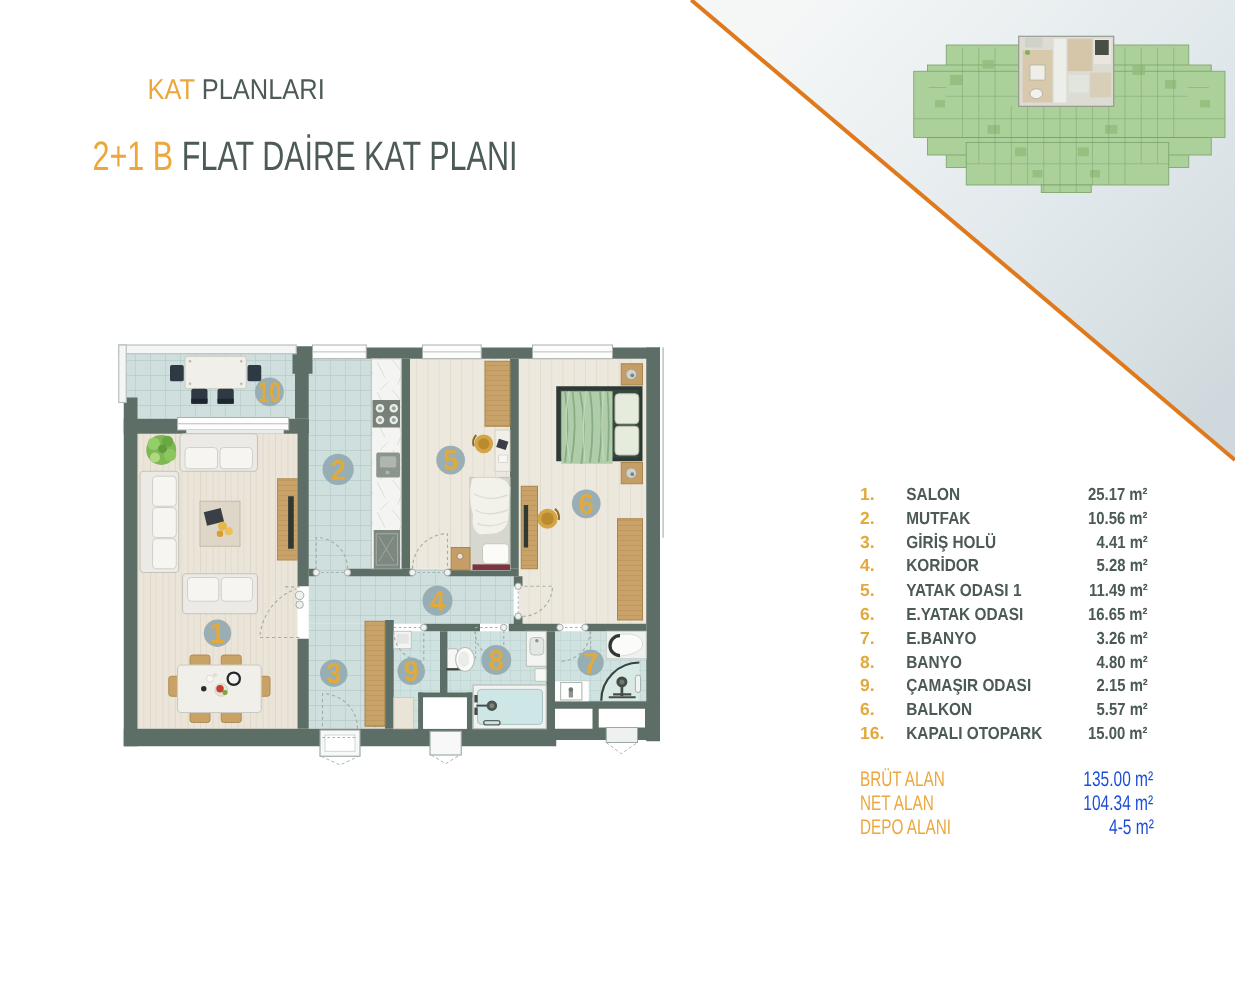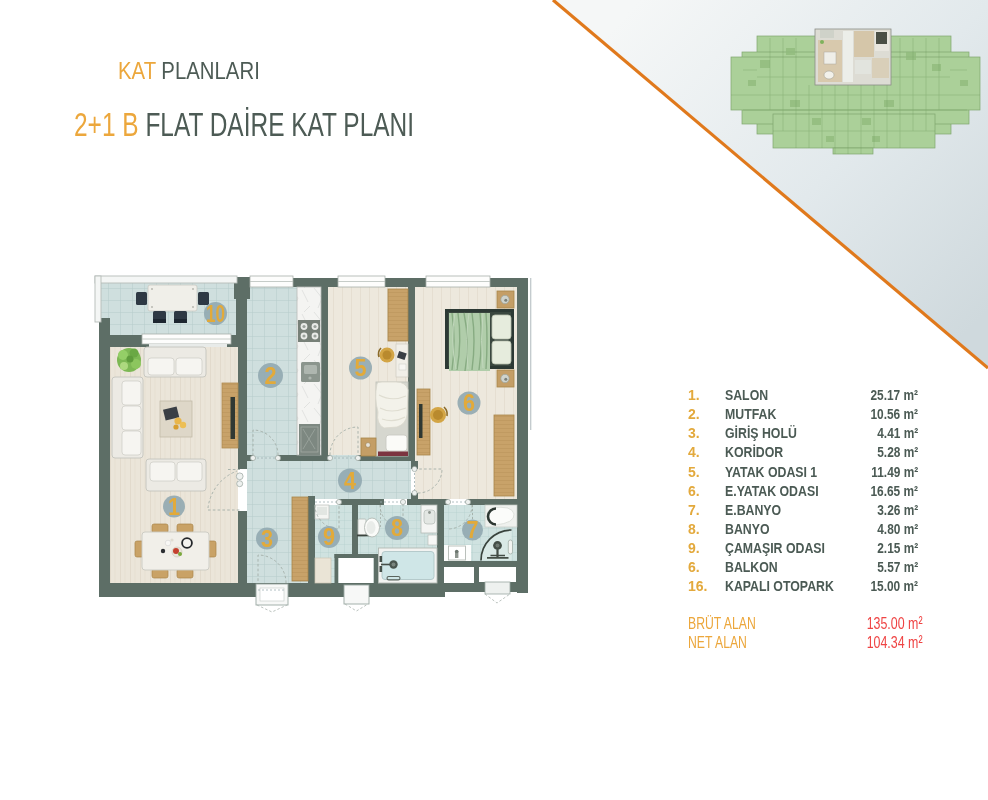--- a/index.html
+++ b/index.html
@@ -11,21 +11,21 @@
   .dark{color:#4d5b55;}
   .lrow{position:relative;height:19.15px;line-height:19.15px;white-space:nowrap;}
   .lnum{position:absolute;left:0;color:#e3a93c;}
   .lname{position:absolute;left:37px;}
   .lval{position:absolute;right:0px;}
   .lval .cond{transform-origin:100% 50%;}
   .lc{transform:scaleX(0.88);}
   .rc{transform:scaleX(0.85);}
   .trow{position:relative;height:18.9px;line-height:18.9px;white-space:nowrap;}
   .tname{position:absolute;left:0;}
-  .tval{position:absolute;right:0;color:#ef4444;}
+  .tval{position:absolute;right:0;color:#1d4ed8;}
   .tval .cond{transform-origin:100% 50%;}
   .lc2{transform:scaleX(0.72);}
   .rc2{transform:scaleX(0.73);}
 </style>
 </head>
 <body>
 
 <svg class="abs" style="left:0;top:0" width="988" height="800" viewBox="0 0 988 800">
   <defs>
     <linearGradient id="bgtri" x1="620" y1="20" x2="960" y2="340" gradientUnits="userSpaceOnUse">
@@ -125,20 +125,24 @@
   <div class="trow">
       <span class="tname gold"><span class="cond lc2">BRÜT ALAN</span></span>
       <span class="tval"><span class="cond rc2">135.00 m²</span></span>
     </div>
 
   <div class="trow">
       <span class="tname gold"><span class="cond lc2">NET ALAN</span></span>
       <span class="tval"><span class="cond rc2">104.34 m²</span></span>
     </div>
 
+  <div class="trow">
+      <span class="tname gold"><span class="cond lc2">DEPO ALANI</span></span>
+      <span class="tval"><span class="cond rc2">4-5 m²</span></span>
+    </div>
 </div>
 
 <svg class="abs" style="left:725px;top:20px" width="263" height="145" viewBox="725 20 263 145">
   <g stroke="#7fa56e" stroke-width="0.7" fill="#abd099">
 
     <rect x="757" y="36" width="194" height="98"></rect>
 
     <rect x="742" y="52" width="227" height="72"></rect>
 
     <rect x="731" y="57" width="249" height="53"></rect>

